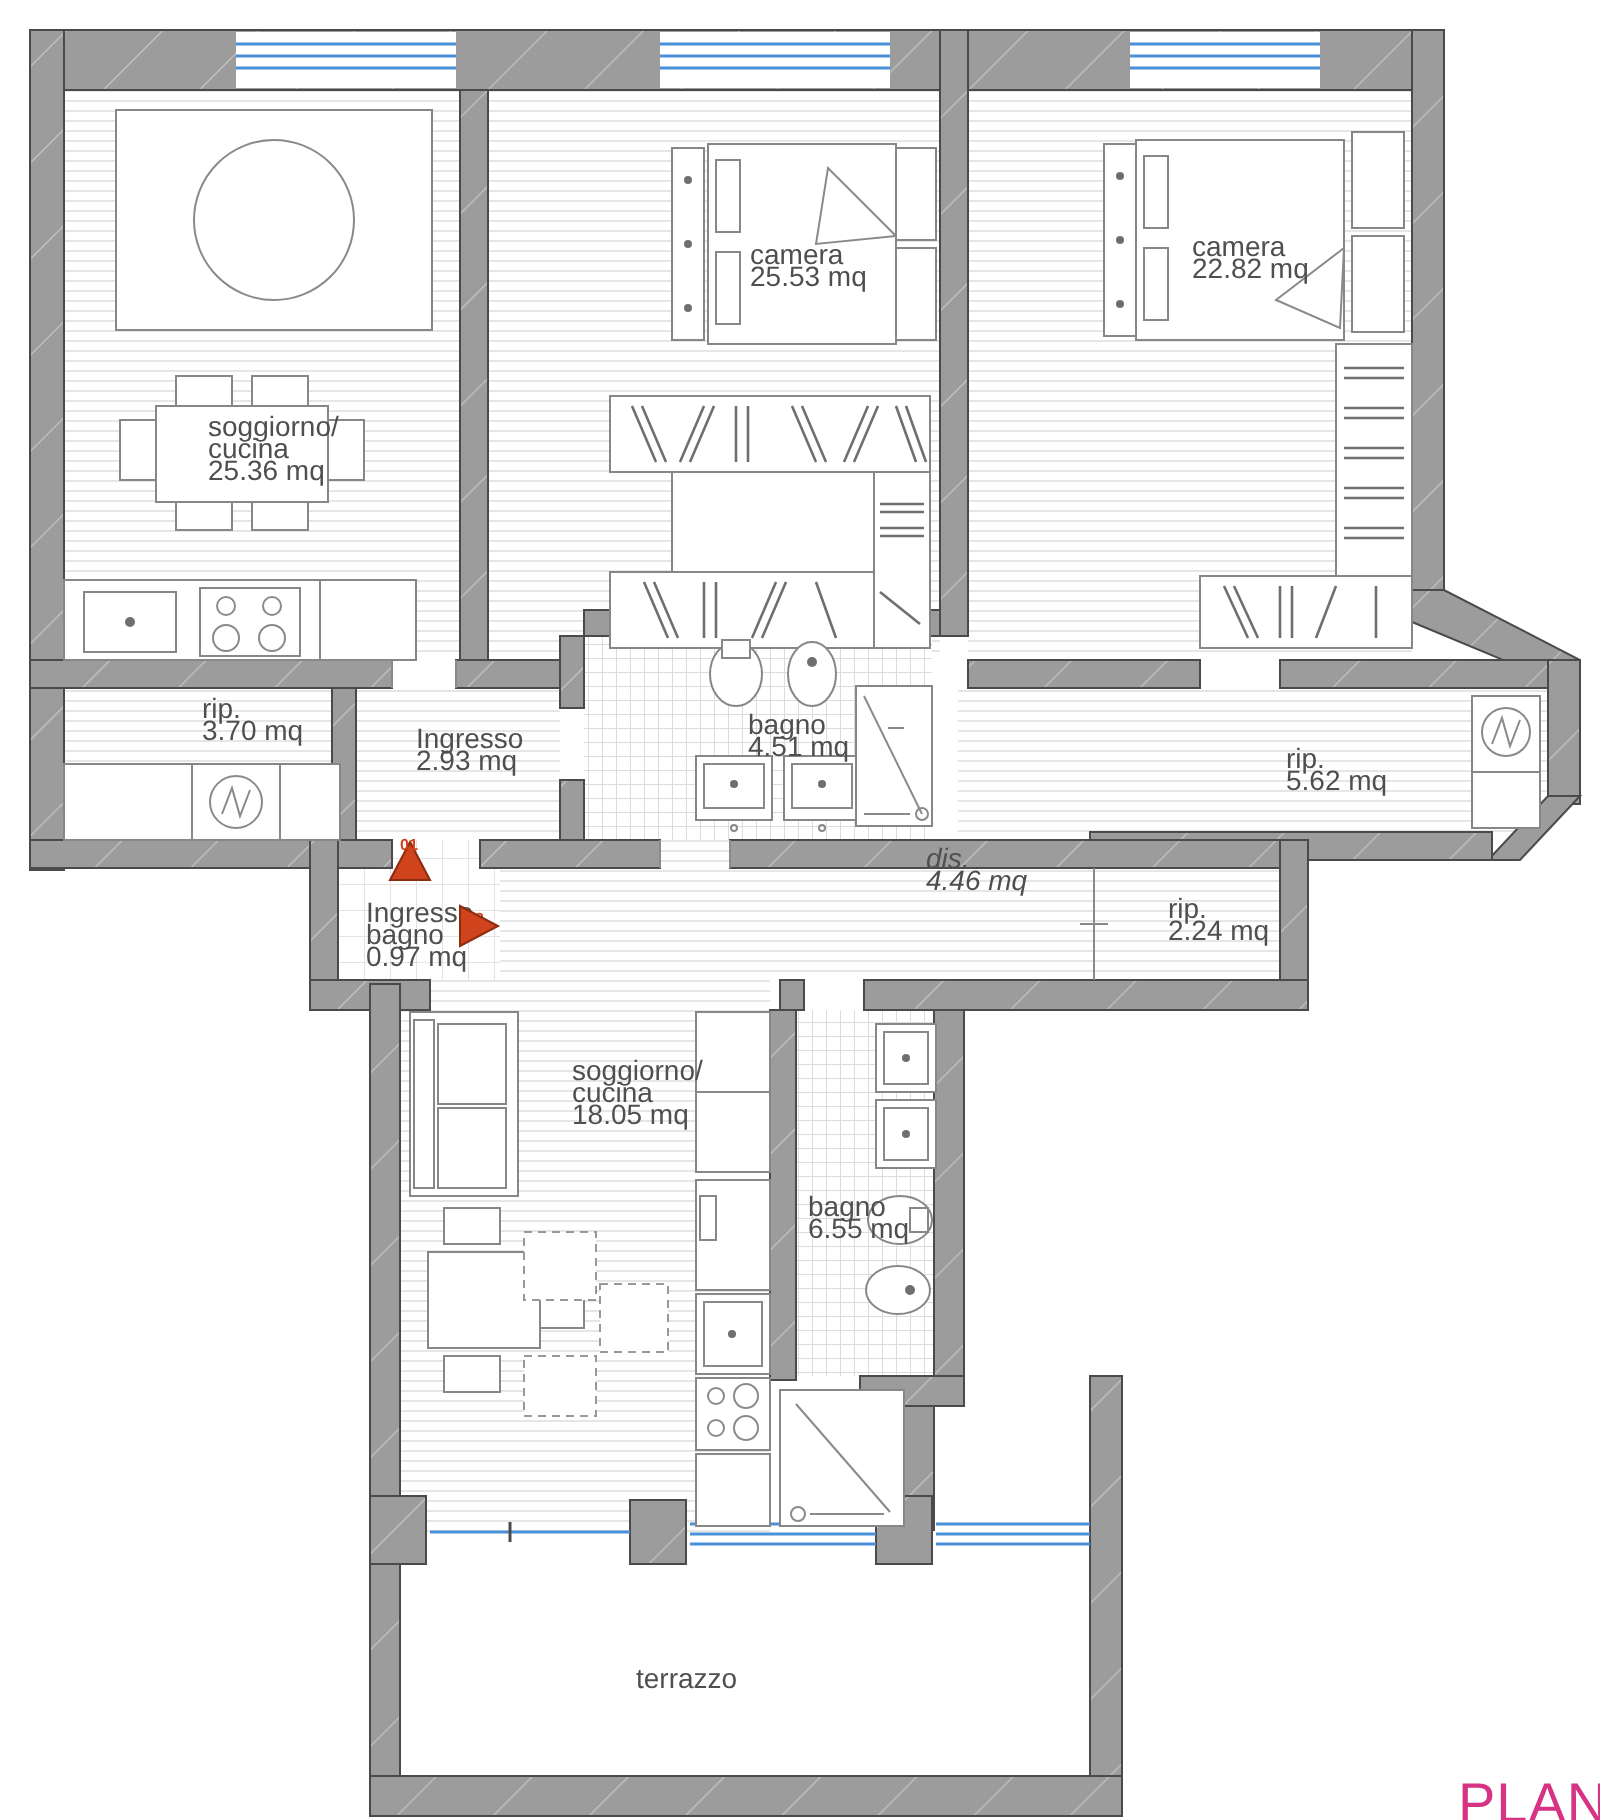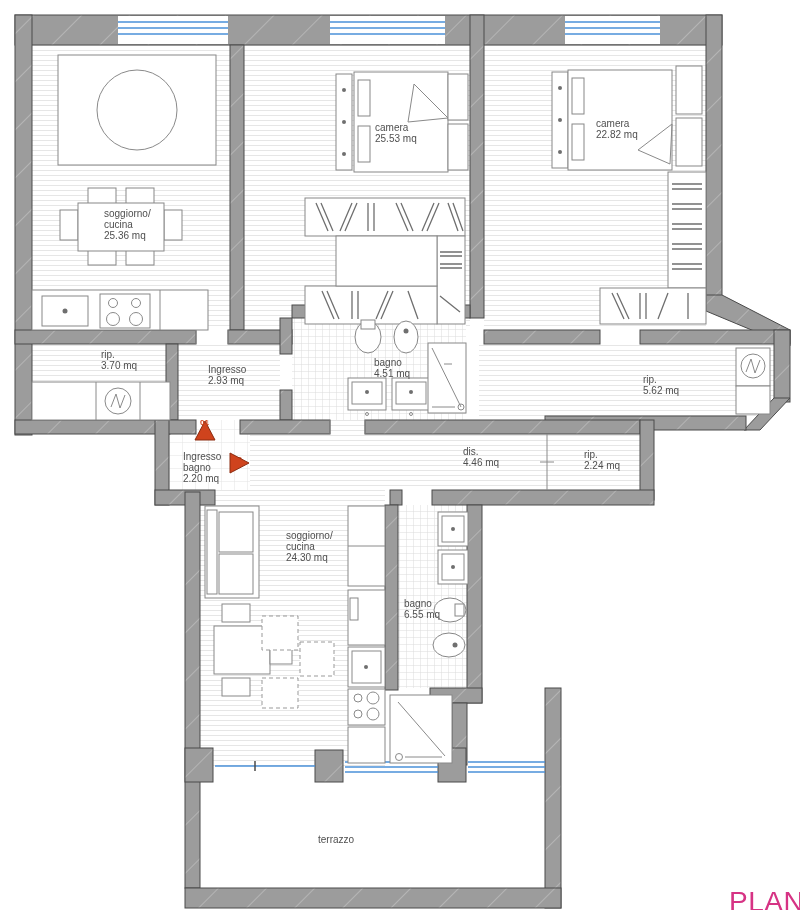--- a/index.html
+++ b/index.html
@@ -1,19 +1,19 @@
 <!DOCTYPE html>
 <html style="--wall-outline: #4a4a4a; --window-blue: #4a90d9; --marker-orange: #cf431d; --label-gray: #4f4f4f; --watermark-pink: #d63384;"><head>
 <meta charset="utf-8">
 <style>
   html,body{margin:0;padding:0;background:#ffffff;}
   .stage{position:relative;width:800px;height:910px;overflow:hidden;background:#fff;
          font-family:"Liberation Sans",sans-serif;}
   svg{position:absolute;left:0;top:0;}
-  .lbl{position:absolute;font-size:10px;line-height:11px;color:var(--label-gray,#4f4f4f);
+  .lbl{position:absolute;font-size:14px;line-height:11px;color:var(--label-gray,#4f4f4f);
        white-space:pre;}
   .mnum{position:absolute;font-size:8px;font-weight:bold;color:var(--marker-orange,#cf431d);}
   .marker{position:absolute;}
   .watermark{position:absolute;left:729px;top:886px;font-size:28px;font-weight:500;
              letter-spacing:.5px;color:var(--watermark-pink,#d63384);}
   .wall{fill:url(#wallHatch);stroke:#4a4a4a;stroke-width:1;}
   .win{stroke:var(--window-blue,#4a90d9);stroke-width:1.4;fill:none;}
   .furn{fill:#ffffff;stroke:#878787;stroke-width:1;}
   .furnD{fill:#ffffff;stroke:#999999;stroke-width:1;stroke-dasharray:4 3;}
   .mark{stroke:#6f6f6f;stroke-width:1.3;fill:none;}
@@ -342,27 +342,27 @@
 <div class="lbl" style="left:596px;top:118px;"><span>camera</span><br><span>22.82 mq</span></div>
 
 <div class="lbl" style="left:101px;top:349px;"><span>rip.</span><br><span>3.70 mq</span></div>
 
 <div class="lbl" style="left:208px;top:364px;"><span>Ingresso</span><br><span>2.93 mq</span></div>
 
 <div class="lbl" style="left:374px;top:357px;"><span>bagno</span><br><span>4.51 mq</span></div>
 
 <div class="lbl" style="left:643px;top:374px;"><span>rip.</span><br><span>5.62 mq</span></div>
 
-<div class="lbl" style="left:183px;top:451px;"><span>Ingresso</span><br><span>bagno</span><br><span>2.20 mq</span></div>
-
-<div class="lbl" style="left:463px;top:446px;"><span>dis.</span><br><span>4.46 mq</span></div>
+<div class="lbl" style="left:183px;top:451px;"><span>Ingresso</span><br><span>bagno</span><br><span>0.97 mq</span></div>
+
+<div class="lbl" style="left:463px;top:424px;font-style:italic;"><span>dis.</span><br><span>4.46 mq</span></div>
 
 <div class="lbl" style="left:584px;top:449px;"><span>rip.</span><br><span>2.24 mq</span></div>
 
-<div class="lbl" style="left:286px;top:530px;"><span>soggiorno/</span><br><span>cucina</span><br><span>24.30 mq</span></div>
+<div class="lbl" style="left:286px;top:530px;"><span>soggiorno/</span><br><span>cucina</span><br><span>18.05 mq</span></div>
 
 <div class="lbl" style="left:404px;top:598px;"><span>bagno</span><br><span>6.55 mq</span></div>
 
 <div class="lbl" style="left:318px;top:834px;"><span>terrazzo</span></div>
 
 <svg class="marker" style="left:192px;top:419px;" width="26" height="24">
   <polygon points="13,2 3,21 23,21" fill="#cf431d" stroke="#8c2c10" stroke-width="1"></polygon>
 </svg>
 <div class="mnum" style="left:200px;top:418px;">01</div>
 

